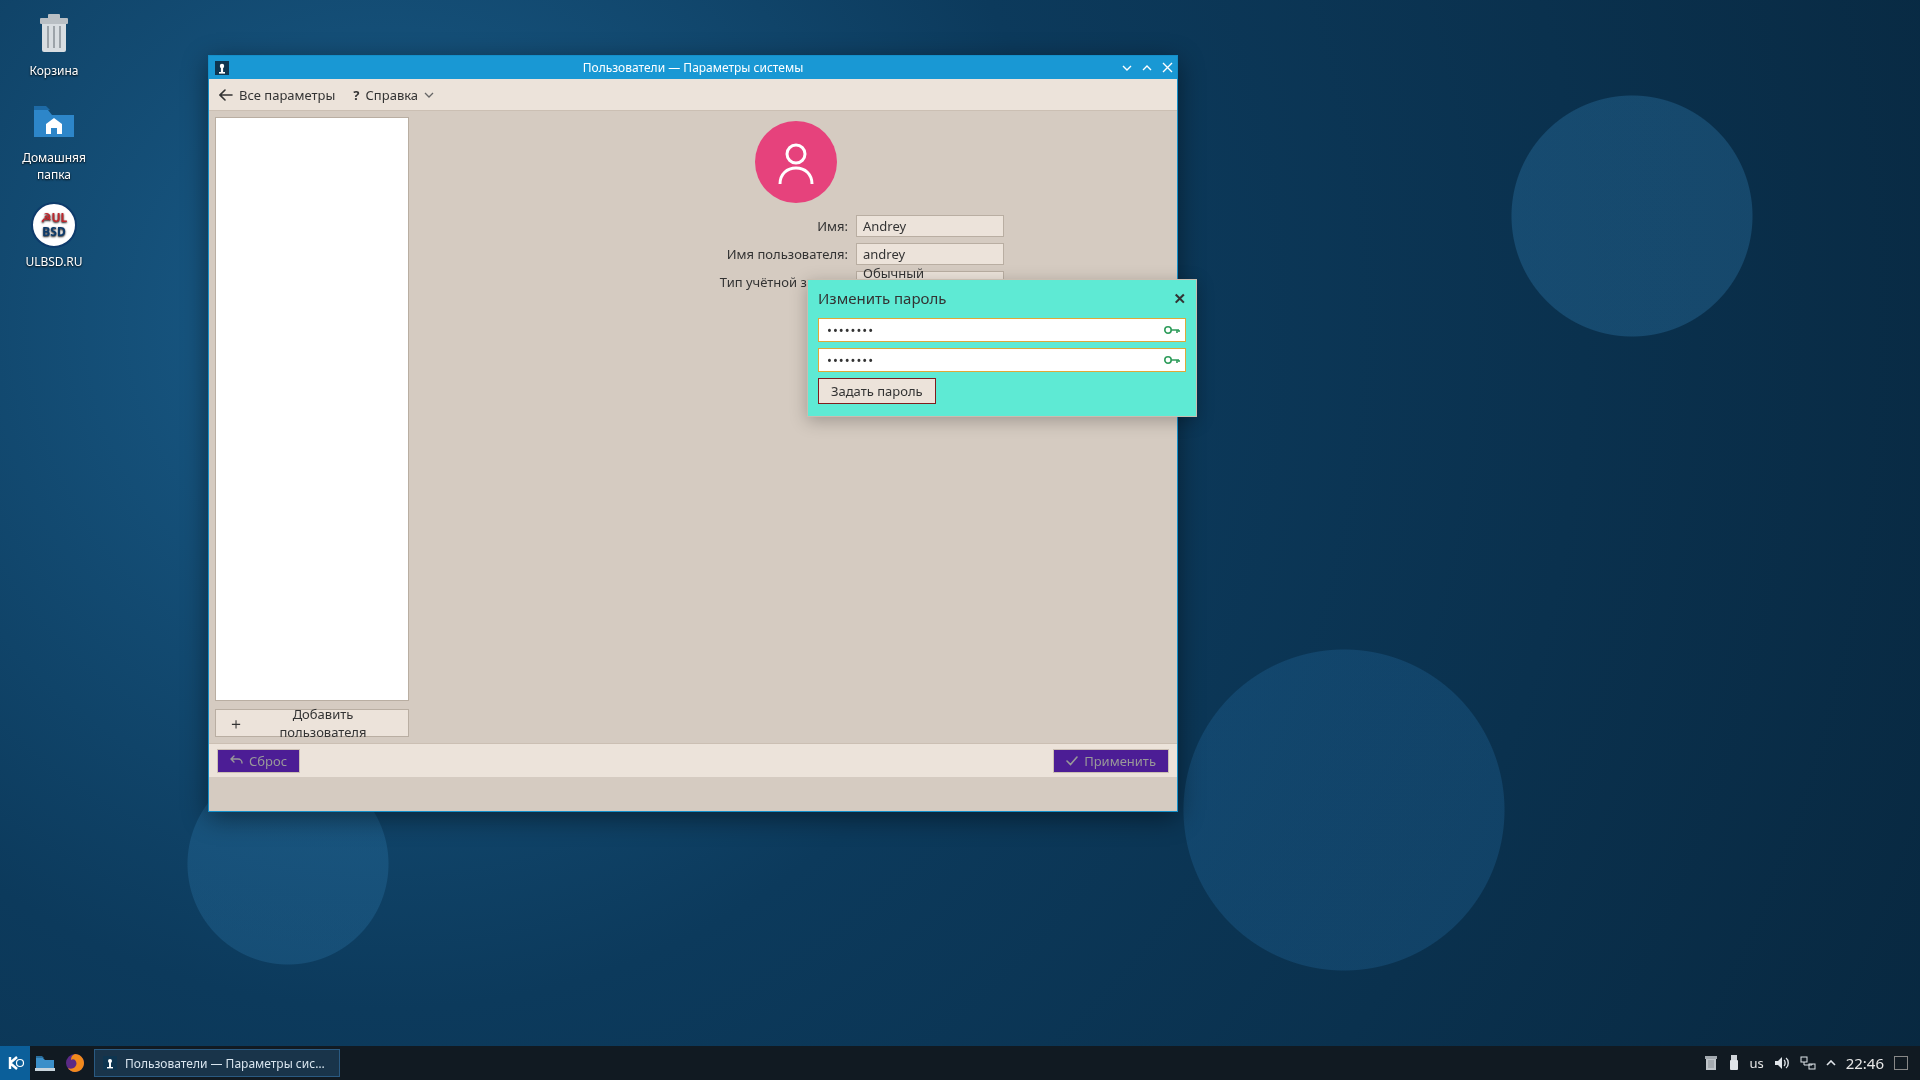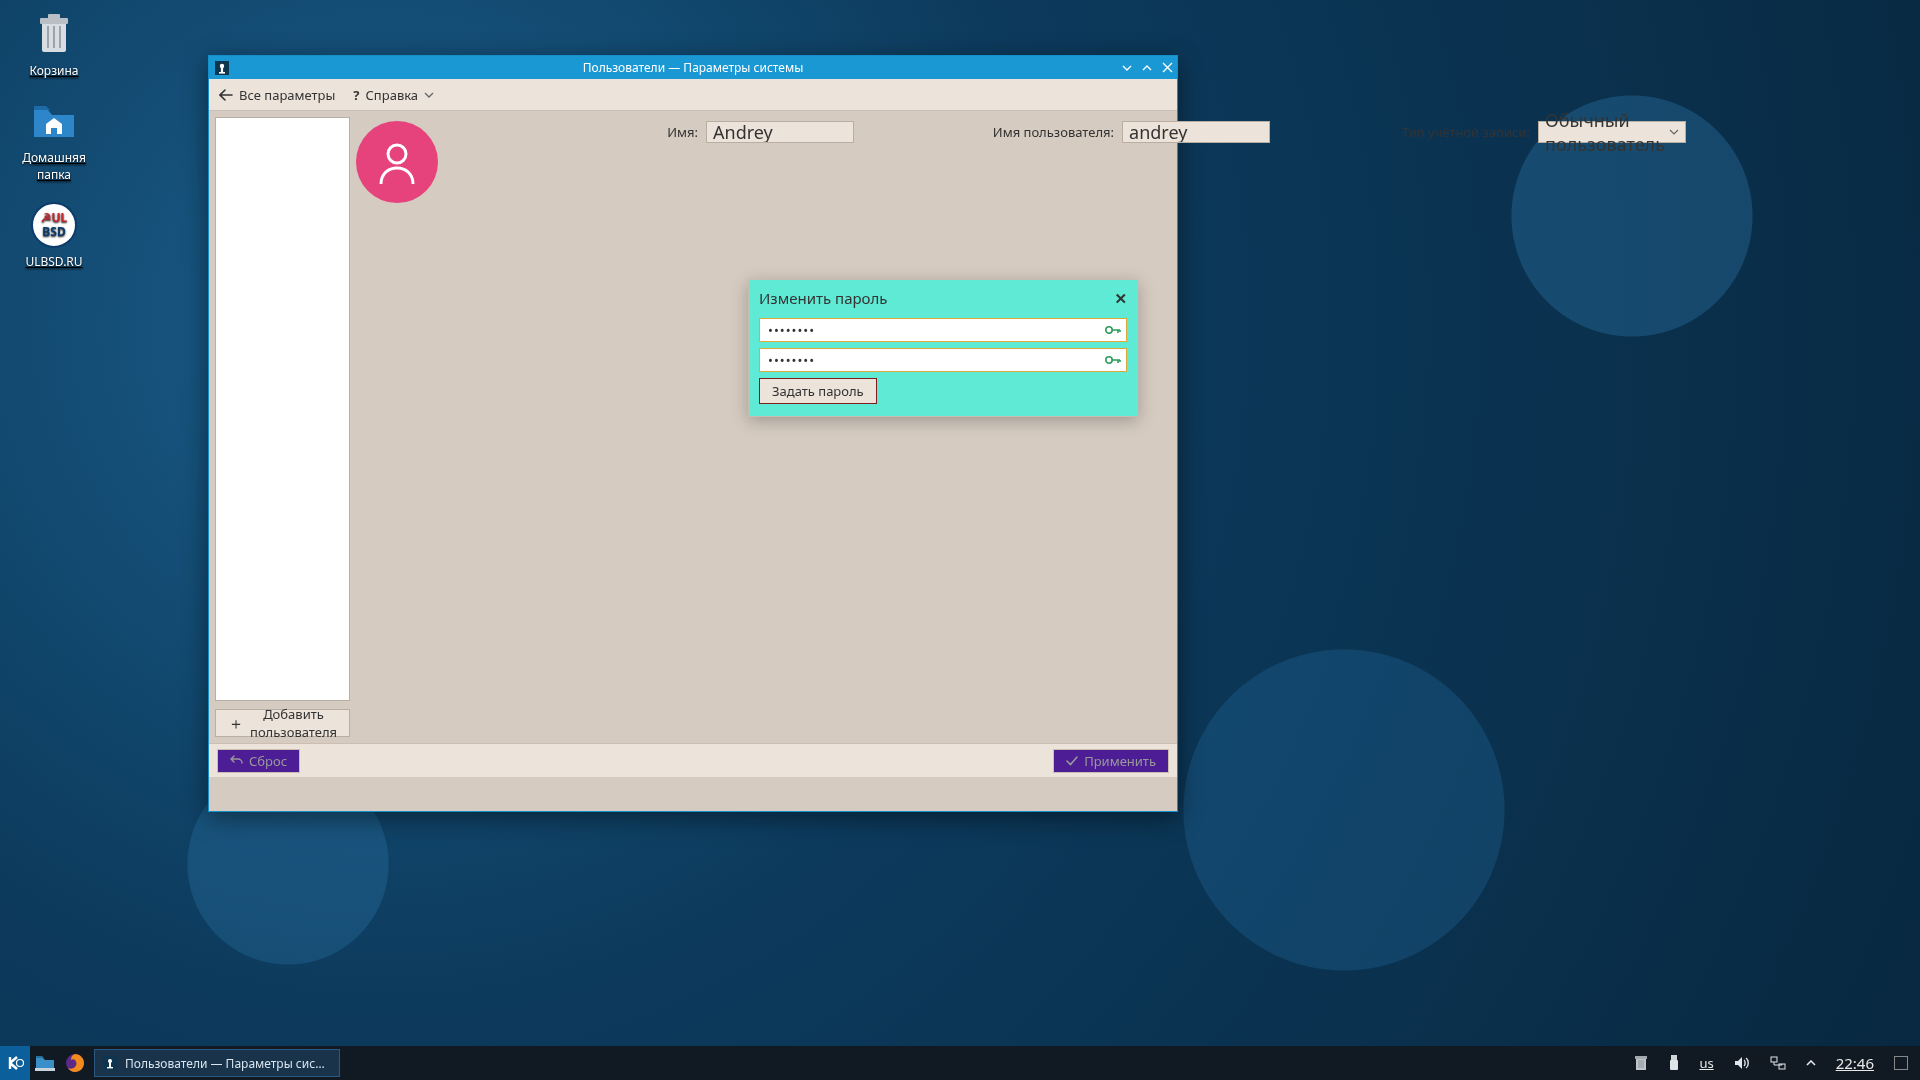--- a/index.html
+++ b/index.html
@@ -15,21 +15,21 @@
   content:""; position:absolute; inset:0;
   background:
     radial-gradient(circle at 85% 20%, rgba(60,150,210,.25) 0 120px, transparent 121px),
     radial-gradient(circle at 70% 75%, rgba(40,120,180,.25) 0 160px, transparent 161px),
     radial-gradient(circle at 15% 80%, rgba(60,150,210,.2) 0 100px, transparent 101px),
     radial-gradient(circle at 50% 50%, rgba(30,100,160,.15) 0 200px, transparent 201px);
   pointer-events:none;
 }
 
 
-.desktop-icons { position:absolute; top:10px; left:14px; display:flex; flex-direction:column; gap:18px; width:80px;text-decoration:underline; }
+.desktop-icons { position:absolute; top:10px; left:14px; display:flex; flex-direction:column; gap:18px; width:80px; }
 .d-icon { display:flex; flex-direction:column; align-items:center; gap:4px; color:#fff; font-size:12px; text-align:center; cursor:pointer; text-shadow:0 1px 2px #000; }
 .d-icon .ico-box { width:48px; height:48px; display:flex; align-items:center; justify-content:center; }
 
 
 .window {
   position:absolute; left:208px; top:55px; width:970px; height:757px;
   background:#d5cbc1; border:1px solid #148fc9; box-shadow:0 6px 24px rgba(0,0,0,.45);
 }
 .titlebar {
   height:23px; background:#1998d4; color:#fff; display:flex; align-items:center; font-size:12px; position:relative;
@@ -42,25 +42,25 @@
 .toolbar { height:32px; background:#ece3da; border-bottom:1px solid #cbbfb3; display:flex; align-items:center; padding:0 10px; font-size:13px; color:#333; gap:18px; }
 .tb-item { display:flex; align-items:center; gap:6px; cursor:pointer; }
 
 .subheader { height:34px; background:#ece3da; border-bottom:1px solid #cbbfb3; display:flex; align-items:center; padding:0 10px; font-size:16px; color:#8a7f73; }
 
 .body { display:flex; height:calc(100% - 23px - 32px - 34px - 34px); background:#d5cbc1; }
 .sidebar { width:206px; padding:6px; display:flex; flex-direction:column; }
 .user-list { flex:1; background:#fff; border:1px solid #b9aea2; }
 .add-user-btn { margin-top:8px; height:28px; background:#ece3da; border:1px solid #b9aea2; font-size:13px; color:#333; display:flex; align-items:center; justify-content:center; gap:6px; cursor:pointer; width:fit-content; padding:0 12px; }
 
-.main { flex:1; position:relative; padding-top:10px; display:flex; flex-direction:row; align-items:flex-start; }
+.main { flex:1; position:relative; padding-top:10px; display:flex; flex-direction:column; align-items:center; }
 .avatar { width:82px; height:82px; border-radius:50%; background:#e6427c; display:flex; align-items:center; justify-content:center; margin-bottom:12px; }
 .form-row { display:flex; align-items:center; gap:8px; margin-bottom:6px; }
 .form-row label { font-size:13px; color:#333; text-align:right; width:260px; display:inline-block; }
-.form-row input[type=text], .form-row .select { width:148px; height:22px; background:#ece3da; border:1px solid #b9aea2; font-size:18px; padding:0 6px; color:#333; }
+.form-row input[type=text], .form-row .select { width:148px; height:22px; background:#ece3da; border:1px solid #b9aea2; font-size:13px; padding:0 6px; color:#333; }
 .form-row .select { display:flex; align-items:center; justify-content:space-between; cursor:pointer; }
 .form-row .select .chev { font-size:10px; color:#666; }
 
 
 .modal {
   position:absolute; left:392px; top:168px; width:390px; background:#5eead4;
   border:1px solid #c9bdb0; box-shadow:0 4px 16px rgba(0,0,0,.25); padding:8px 10px 12px;
 }
 .modal-head { display:flex; align-items:center; justify-content:space-between; font-size:15px; color:#333; margin-bottom:10px; }
 .modal-head .close { cursor:pointer; font-size:15px; font-weight:bold; }
@@ -76,21 +76,21 @@
   height:34px; background:#ece3da; border-top:1px solid #cbbfb3; display:flex; align-items:center; padding:0 8px; gap:8px;
 }
 .footer .btn { height:24px; background:#4c1d95; border:1px solid #cbbfb3; font-size:13px; color:#999; padding:0 12px; display:flex; align-items:center; gap:6px; cursor:default; }
 .footer .spacer { flex:1; }
 
 
 .taskbar { position:absolute; left:0; right:0; bottom:0; height:34px; background:#111a22; display:flex; align-items:center; color:#e8e8e8; font-size:13px; }
 .taskbar .start { width:30px; height:34px; display:flex; align-items:center; justify-content:center; background:#0b5f9a; }
 .taskbar .tb-icon { width:30px; height:34px; display:flex; align-items:center; justify-content:center; cursor:pointer; }
 .taskbar .task { height:28px; margin:21px 4px; padding:0 14px 0 8px; background:#19344a; border:1px solid #2a5a82; display:flex; align-items:center; gap:8px; font-size:12px; color:#d8e4ee; cursor:pointer; min-width:190px; }
-.taskbar .tray { margin-left:auto; display:flex; align-items:center; gap:20px; padding:0 12px;text-decoration:underline; }
+.taskbar .tray { margin-left:auto; display:flex; align-items:center; gap:10px; padding:0 12px; }
 .taskbar .clock { font-size:15px; }
 .taskbar .sq { width:14px; height:14px; border:1px solid #888; }
 
 svg { display:block; }
 </style>
 </head>
 <body>
 
 <div class="desktop">
 

